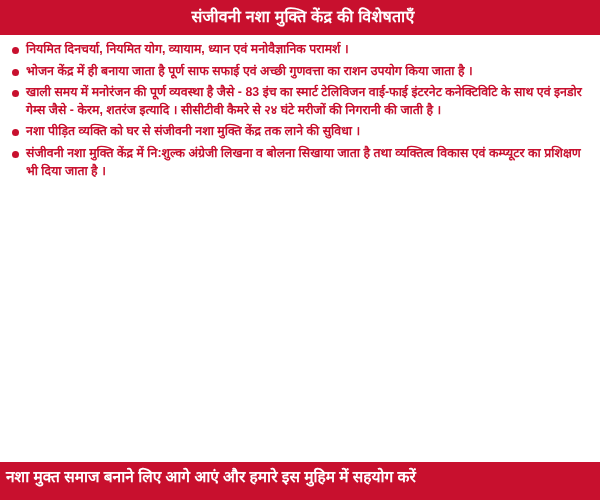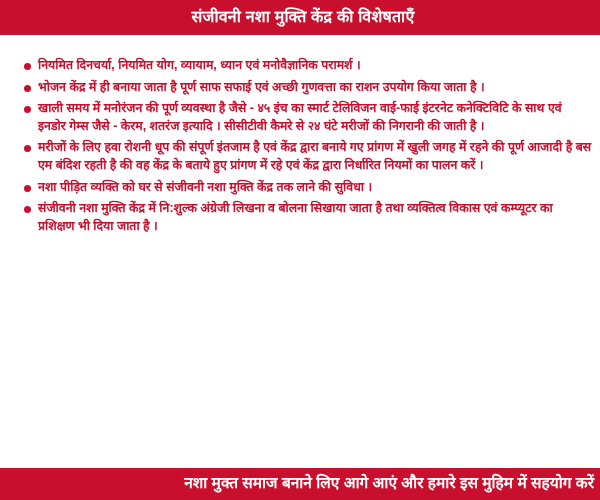--- a/index.html
+++ b/index.html
@@ -27,24 +27,23 @@
     text-align: center;
     font-weight: bold;
     font-size: 16px;
     line-height: 1.25;
     padding: 7px 6px 8px 12px;
     letter-spacing: 0.2px;
   }
   .content {
     flex: 1 1 auto;
     background: #ffffff;
-    padding: 22px 8px 2px 10px;
+    padding: 6px 8px 2px 10px;
     box-sizing: border-box;
     overflow: hidden;
-    margin-left: 12px;
   }
   ul.features {
     list-style: none;
     margin: 0;
     padding: 0;
   }
   ul.features > li {
     position: relative;
     padding-left: 16px;
     margin-bottom: 4px;
@@ -60,40 +59,39 @@
     left: 2px;
     top: 6px;
     width: 7px;
     height: 7px;
     background: #c8102e;
     border-radius: 50%;
   }
   .footer-bar {
     background: #c8102e;
     color: #ffffff;
-    text-align: right;
+    text-align: left;
     font-weight: bold;
     font-size: 15.5px;
     line-height: 1.2;
-    padding: 6px 6px 7px 6px;
+    padding: 6px 6px 13px 6px;
   }
 </style>
 </head>
 <body>
 
 <div class="page">
 
   <div class="header-bar">संजीवनी नशा मुक्ति केंद्र की विशेषताएँ</div>
 
   <div class="content">
     <ul class="features">
       <li>नियमित दिनचर्या, नियमित योग, व्यायाम, ध्यान एवं मनोवैज्ञानिक परामर्श ।</li>
       <li>भोजन केंद्र में ही बनाया जाता है पूर्ण साफ सफाई एवं अच्छी गुणवत्ता का राशन उपयोग किया जाता है ।</li>
-      <li>खाली समय में मनोरंजन की पूर्ण व्यवस्था है जैसे - ४५ इंच का स्मार्ट टेलिविजन वाई-फाई इंटरनेट कनेक्टिविटि  के साथ एवं इनडोर गेम्स जैसे - केरम, शतरंज इत्यादि । सीसीटीवी कैमरे से २४ घंटे मरीजों की निगरानी की जाती है ।</li>
-      <li>मरीजों के लिए हवा रोशनी धूप की संपूर्ण इंतजाम है एवं केंद्र द्वारा बनाये गए प्रांगण में खुली जगह में रहने की पूर्ण आजादी है बस एम बंदिश रहती है की वह केंद्र के बताये हुए प्रांगण में रहे एवं केंद्र द्वारा निर्धारित नियमों का पालन करें ।</li>
+      <li>खाली समय में मनोरंजन की पूर्ण व्यवस्था है जैसे - 83 इंच का स्मार्ट टेलिविजन वाई-फाई इंटरनेट कनेक्टिविटि  के साथ एवं इनडोर गेम्स जैसे - केरम, शतरंज इत्यादि । सीसीटीवी कैमरे से २४ घंटे मरीजों की निगरानी की जाती है ।</li>
       <li>नशा पीड़ित व्यक्ति को घर से संजीवनी नशा मुक्ति केंद्र तक लाने की सुविधा ।</li>
       <li>संजीवनी नशा मुक्ति केंद्र में नि:शुल्क अंग्रेजी लिखना व बोलना सिखाया जाता है तथा व्यक्तित्व विकास एवं कम्प्यूटर का प्रशिक्षण भी दिया जाता है ।</li>
     </ul>
   </div>
 
   <div class="footer-bar">नशा मुक्त समाज बनाने लिए आगे आएं और हमारे इस मुहिम में सहयोग करें</div>
 
 </div>
 
 </body></html>

